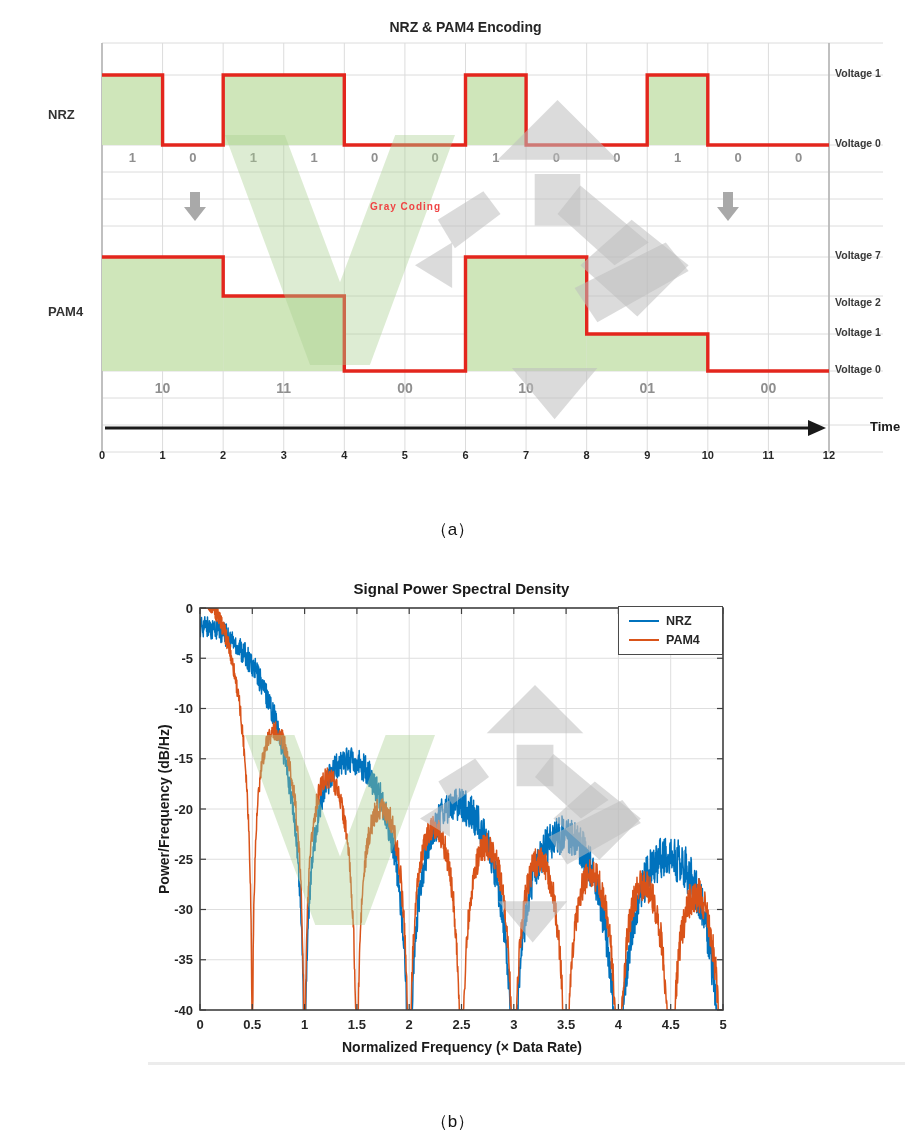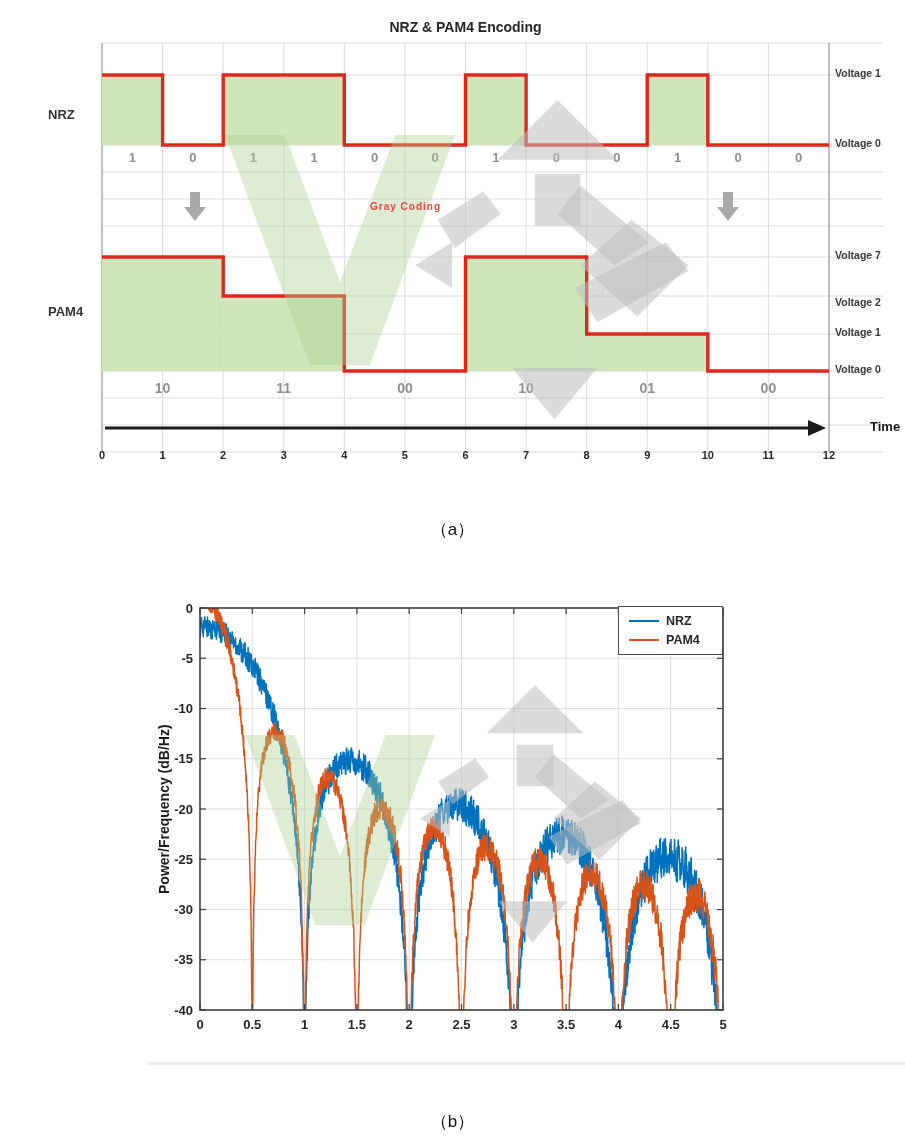--- a/index.html
+++ b/index.html
@@ -227,20 +227,22 @@
         <line x1="50" y1="334.5" x2="56" y2="334.5" stroke="#3f3f3f" stroke-width="1.2"></line>
         <line x1="573" y1="334.5" x2="567" y2="334.5" stroke="#3f3f3f" stroke-width="1.2"></line>
         <text x="43" y="339" text-anchor="end" font-size="13" font-weight="700" fill="#262626">-30</text>
         <line x1="50" y1="384.75" x2="56" y2="384.75" stroke="#3f3f3f" stroke-width="1.2"></line>
         <line x1="573" y1="384.75" x2="567" y2="384.75" stroke="#3f3f3f" stroke-width="1.2"></line>
         <text x="43" y="389.25" text-anchor="end" font-size="13" font-weight="700" fill="#262626">-35</text>
         <line x1="50" y1="435" x2="56" y2="435" stroke="#3f3f3f" stroke-width="1.2"></line>
         <line x1="573" y1="435" x2="567" y2="435" stroke="#3f3f3f" stroke-width="1.2"></line>
         <text x="43" y="439.5" text-anchor="end" font-size="13" font-weight="700" fill="#262626">-40</text>
       </svg>
+    <div class="ov fb-title">Signal Power Spectral Density</div>
+    <div class="ov fb-xlabel">Normalized Frequency (× Data Rate)</div>
     <div class="ov fb-ylabel">Power/Frequency (dB/Hz)</div>
     <div class="ov legend" style="pointer-events:auto;">
       <div class="legend-row">
         <div class="legend-line" id="leg-line-0" style="background: rgb(0, 114, 189);"></div>
         <div class="legend-text">NRZ</div>
       </div>
       <div class="legend-row">
         <div class="legend-line" id="leg-line-1" style="background: rgb(217, 83, 25);"></div>
         <div class="legend-text">PAM4</div>
       </div>

